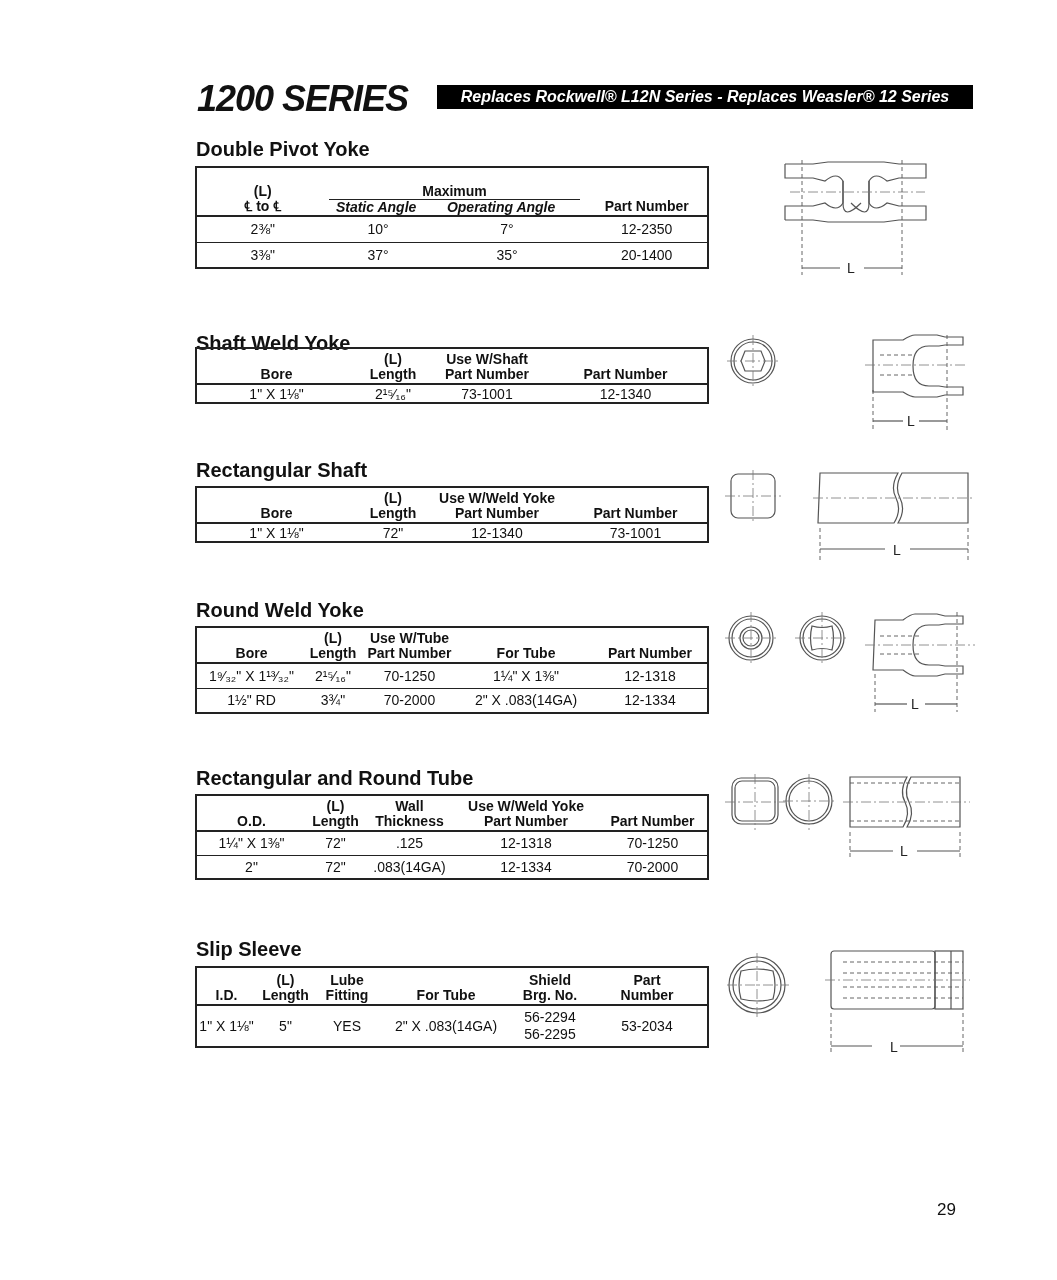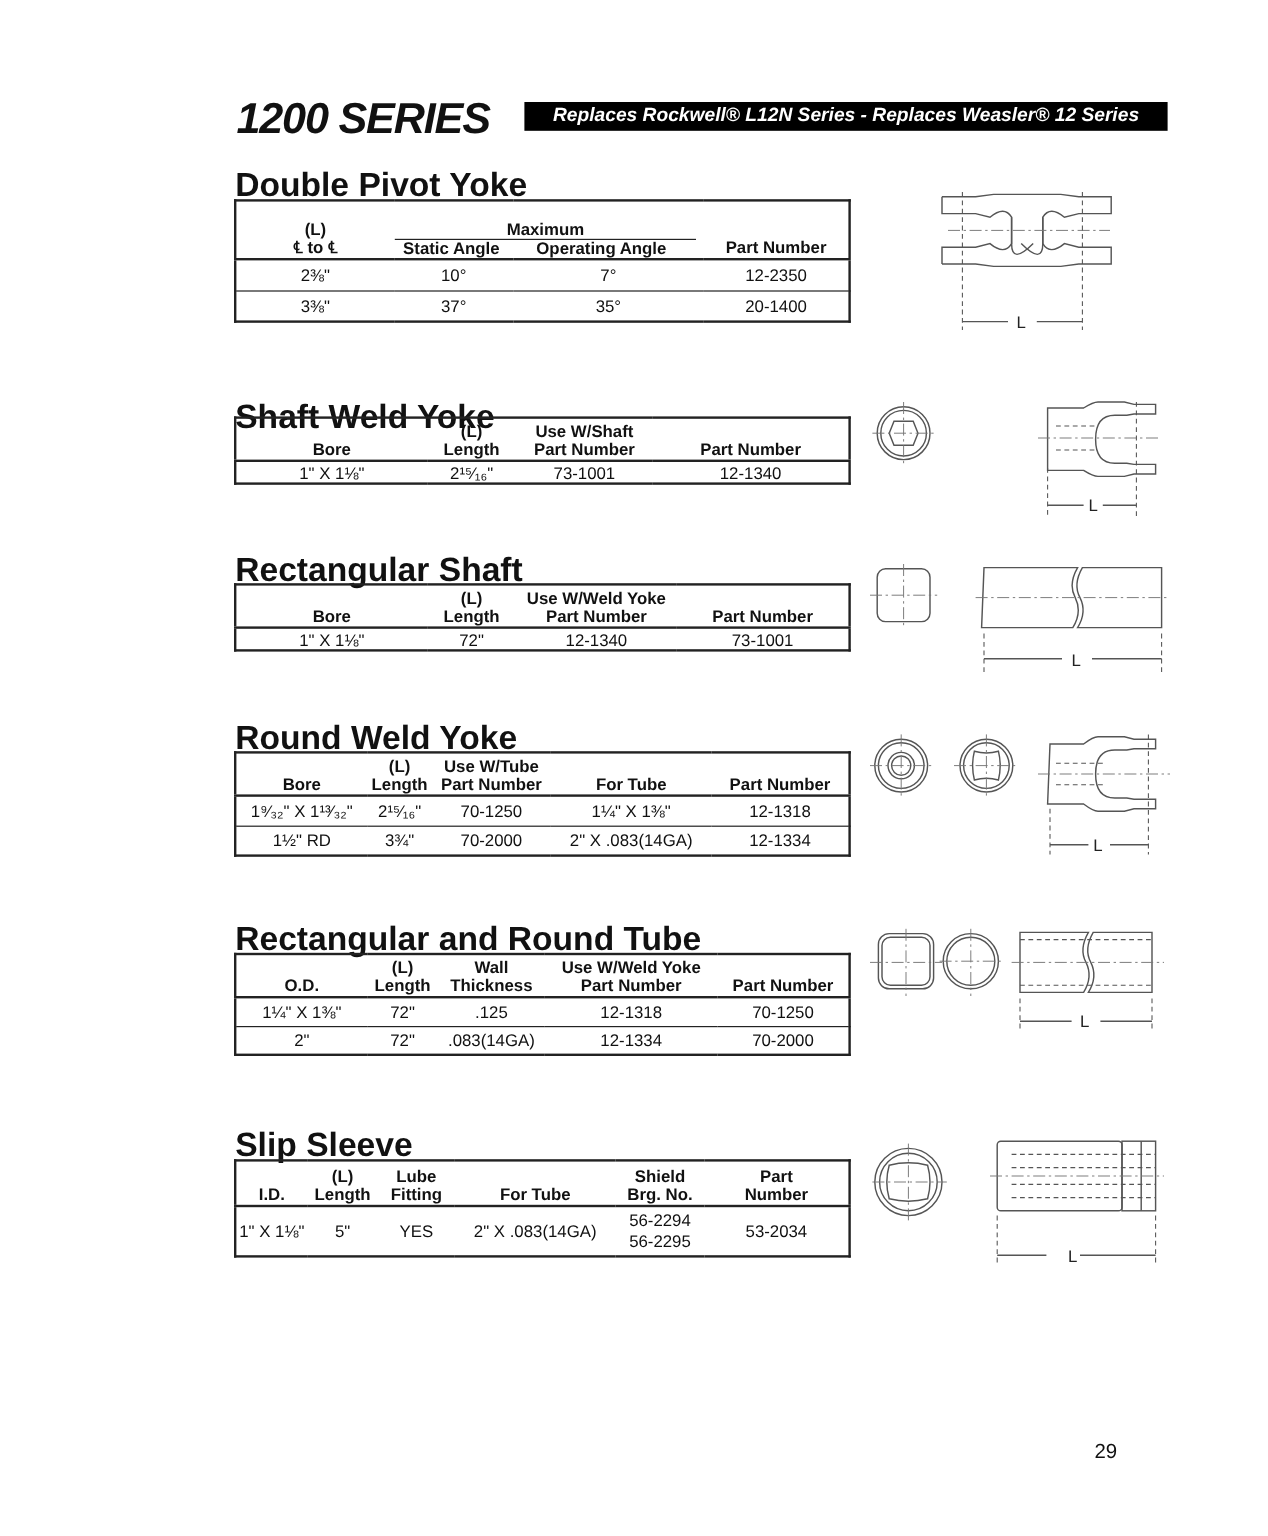--- a/index.html
+++ b/index.html
@@ -1,25 +1,25 @@
 <!DOCTYPE html>
 <html><head>
 <meta charset="utf-8">
 <style>
   html, body { margin:0; padding:0; background:#fff; }
   body { width:1057px; height:1280px; position:relative; overflow:hidden; font-family:"Liberation Sans", sans-serif; color:#111; }
   .abs { position:absolute; }
   .series-title { left:197px; top:78px; font-size:36px; font-weight:bold; font-style:italic; letter-spacing:-1px; white-space:nowrap; }
   .series-banner { left:437px; top:85px; width:536px; height:24px; background:#000; color:#fff; font-size:16px; font-weight:bold; font-style:italic; line-height:24px; text-align:center; white-space:nowrap; }
-  .sec-title { font-size:28px; font-weight:bold; white-space:nowrap; left:196px; }
+  .sec-title { font-size:20px; font-weight:bold; white-space:nowrap; left:196px; }
   table.spec { position:absolute; left:195px; width:514px; border-collapse:collapse; border:2px solid #222; font-size:14px; }
   table.spec th { font-weight:bold; font-size:14px; line-height:15px; vertical-align:bottom; padding:2px 2px 1px; text-align:center; border-bottom:2px solid #222; }
   table.spec td { text-align:center; padding:0 2px; border-top:1.5px solid #222; }
   .maxhdr { border-bottom:1px solid #222; display:inline-block; width:100%; }
-  .page-num { left:912px; top:1200px; font-size:17px; }
+  .page-num { left:937px; top:1200px; font-size:17px; }
   svg.draw { position:absolute; overflow:visible; }
   svg.draw * { fill:none; stroke:#555; stroke-width:1.2; }
   svg.draw .cl { stroke:#777; stroke-width:0.8; stroke-dasharray:10 3 2 3; }
   svg.draw .dash { stroke-dasharray:4 3; stroke-width:0.9; }
   svg.draw text { fill:#222; stroke:none; font-family:"Liberation Sans", sans-serif; font-size:14px; }
 </style>
 </head>
 <body>
 
 <div class="abs series-title">1200 SERIES</div>
@@ -30,21 +30,21 @@
   <tbody>
       <tr style="height:38px">
     <th style="width:130px">
           <div>(L)</div>
           <div>℄ to ℄</div>
         </th>
     <th colspan="2" style="padding:0">
       <div style="margin:16px 6px 0 0;">
         <span class="maxhdr">Maximum</span>
       </div>
-      <div style="display:flex;">
+      <div style="display:flex;font-style:italic;">
         <span style="width:95px;text-align:center">Static Angle</span>
         <span style="width:155px;text-align:center">Operating Angle</span>
       </div>
     </th>
     <th style="width:118px">Part Number</th>
   </tr>
   <tr style="height:26px">
     <td>2⅜"</td>
     <td style="width:95px">10°</td>
     <td style="width:155px">7°</td>

